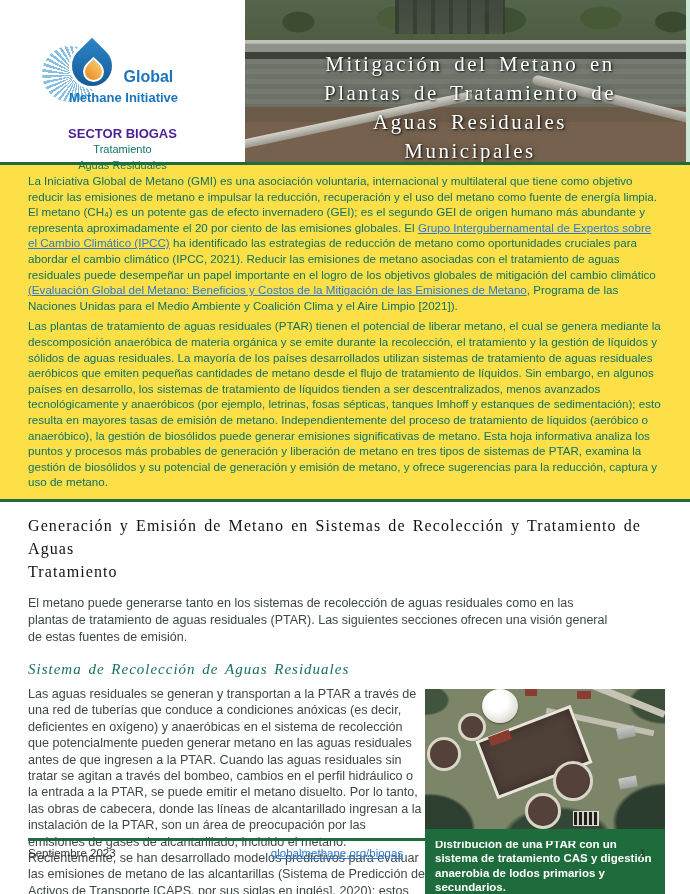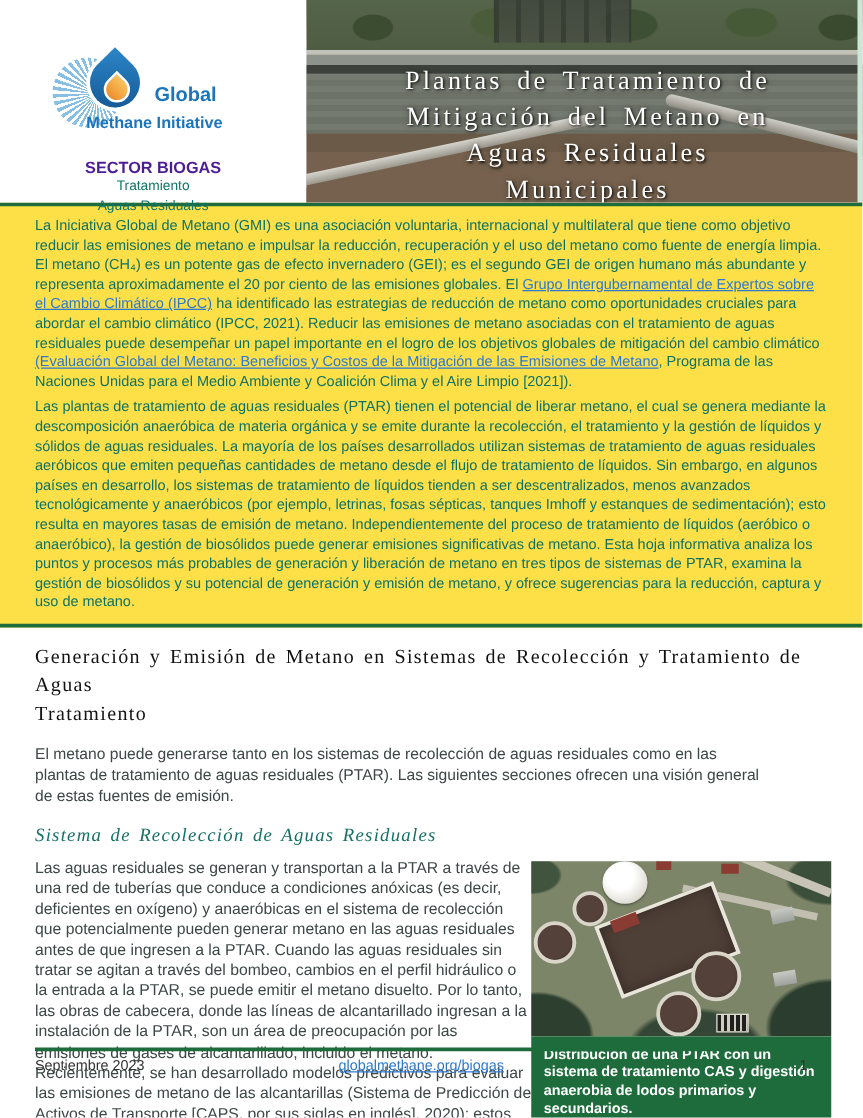--- a/index.html
+++ b/index.html
@@ -140,22 +140,22 @@
   <div class="header-photo">
     <div class="photo-trees"></div>
     <div class="photo-truss"></div>
     <div class="photo-rail"></div>
     <div class="photo-walkway"></div>
     <div class="photo-water"></div>
     <div class="photo-pipe-left"></div>
     <div class="photo-pipe-right"></div>
     <div class="photo-edge-strip"></div>
     <div class="header-title">
+      <div>Mitigación del Metano en</div>
       <div>Plantas de Tratamiento de</div>
-      <div>Mitigación del Metano en</div>
       <div>Aguas Residuales</div>
       <div>Municipales</div>
     </div>
   </div>
 
   <div class="logo-box">
     <div class="logo-art">
       <div class="logo-rays"></div>
       <div class="logo-flame-outer"></div>
       <div class="logo-flame-inner"></div>

